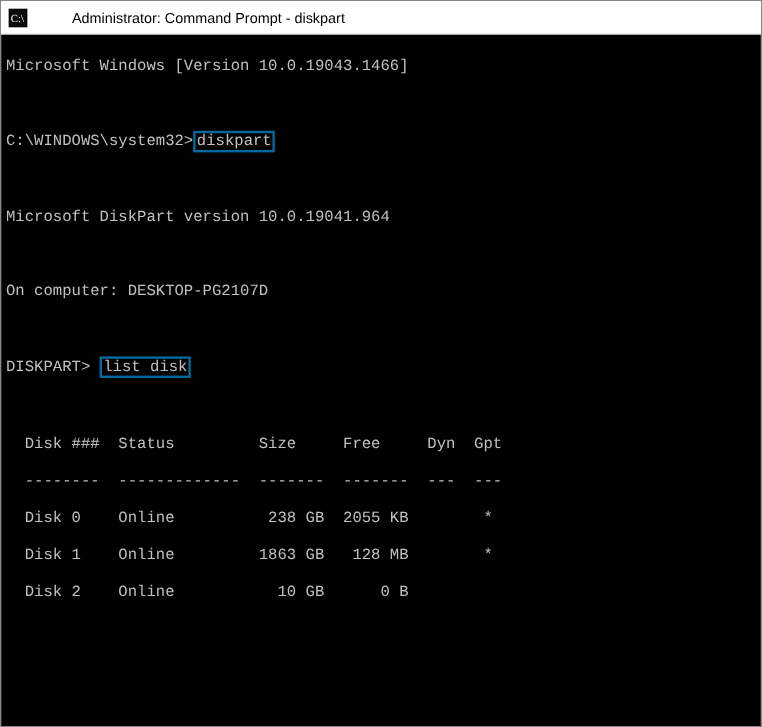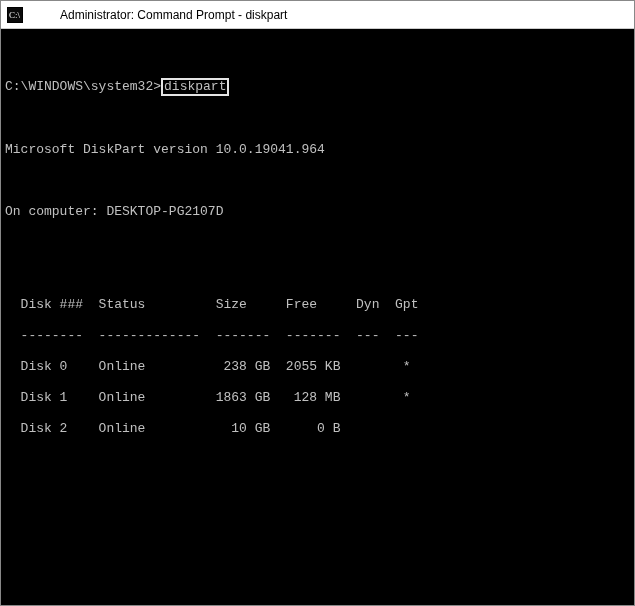--- a/index.html
+++ b/index.html
@@ -38,21 +38,21 @@
       color: #c0c0c0;
       font-size: 13px;
       line-height: 15.5px;
       padding: 2px 4px 4px 4px;
       white-space: pre;
       overflow: hidden;
       font-family: 'NSimSun','SimSun','Courier New',monospace;
     }
     .line { display: block; }
     .hl {
-      border: 2px solid #e5e5e5;
+      border: 2px solid #0369a1;
       padding: 0 1px;
       display: inline-block;
       line-height: 14px;
     }
   </style>
 </head>
 <body>
 
 <div class="window">
   <div class="titlebar">
@@ -60,27 +60,29 @@
       <svg width="16" height="16" viewBox="0 0 16 16">
         <rect x="0" y="0" width="16" height="16" fill="#000"></rect>
         <rect x="1" y="1" width="14" height="14" fill="#0a0a0a"></rect>
         <text x="2" y="11" font-size="9" fill="#fff" font-family="Consolas">C:\</text>
       </svg>
     </span>
     <span class="titlebar-text">Administrator: Command Prompt - diskpart</span>
   </div>
 
   <div class="console">
+<span class="line">Microsoft Windows [Version 10.0.19043.1466]</span>
 <span class="line"> </span>
 <span class="line"><span>C:\WINDOWS\system32&gt;</span><span class="hl">diskpart</span></span>
 <span class="line"> </span>
 <span class="line">Microsoft DiskPart version 10.0.19041.964</span>
 <span class="line"> </span>
 <span class="line">On computer: DESKTOP-PG2107D</span>
 <span class="line"> </span>
+<span class="line"><span>DISKPART&gt; </span><span class="hl">list disk</span></span>
 <span class="line"> </span>
 <span class="line">  Disk ###  Status         Size     Free     Dyn  Gpt</span>
 <span class="line">  --------  -------------  -------  -------  ---  ---</span>
 <span class="line">  Disk 0    Online          238 GB  2055 KB        *</span>
 <span class="line">  Disk 1    Online         1863 GB   128 MB        *</span>
 <span class="line">  Disk 2    Online           10 GB      0 B</span>
 <span class="line"> </span>
 
 
 

